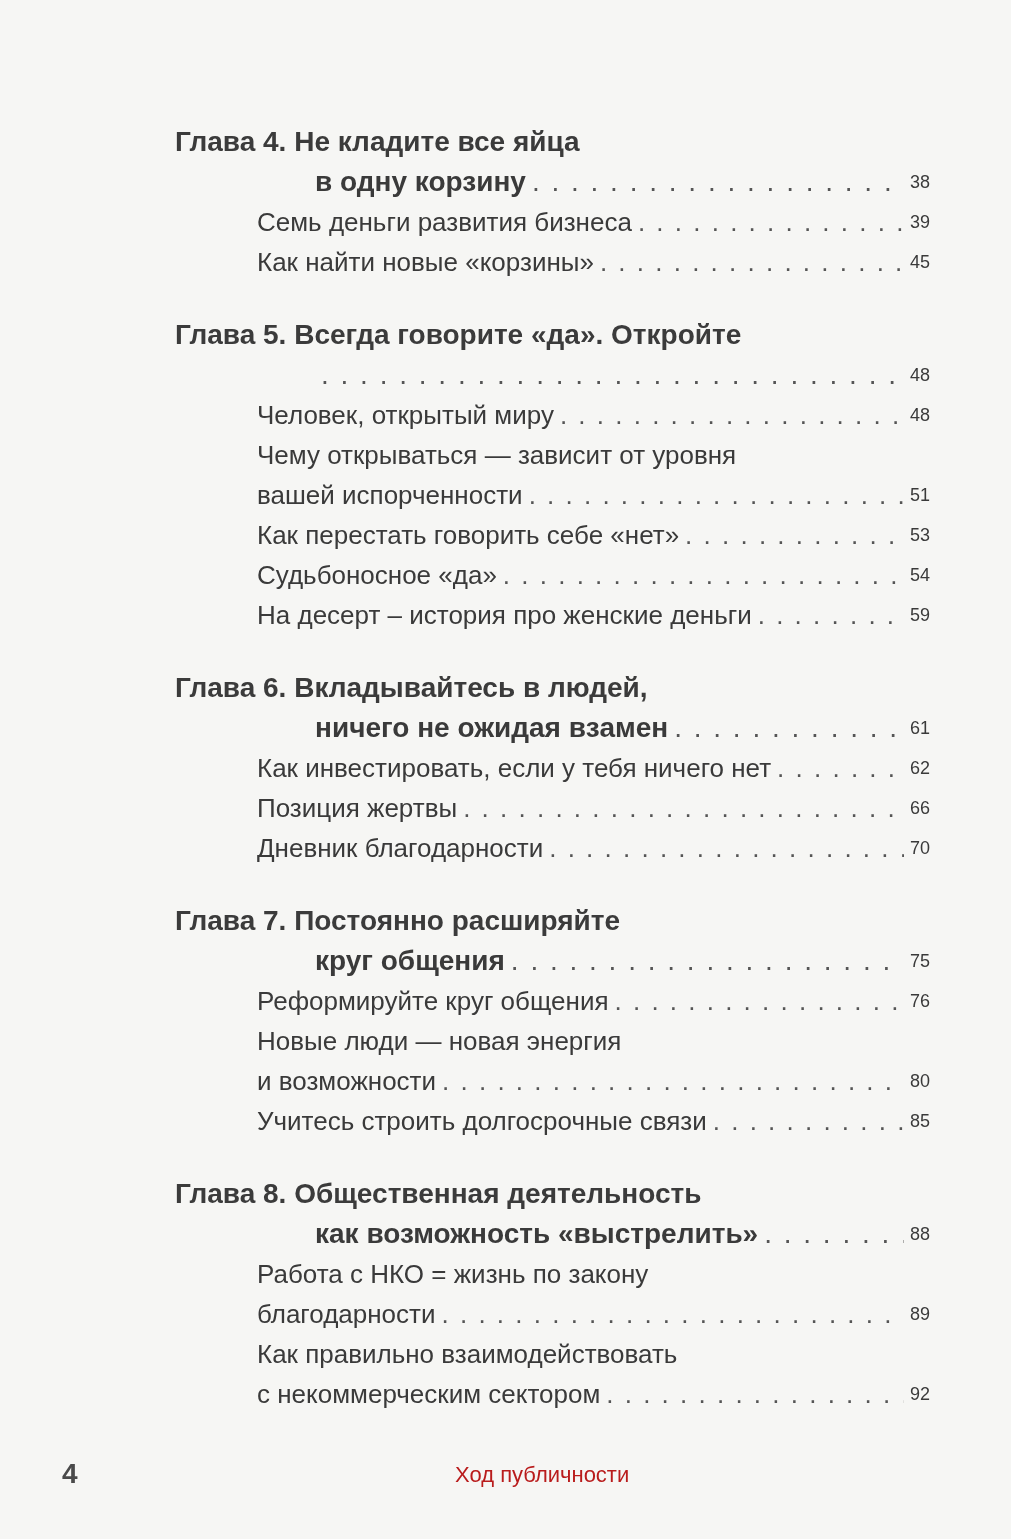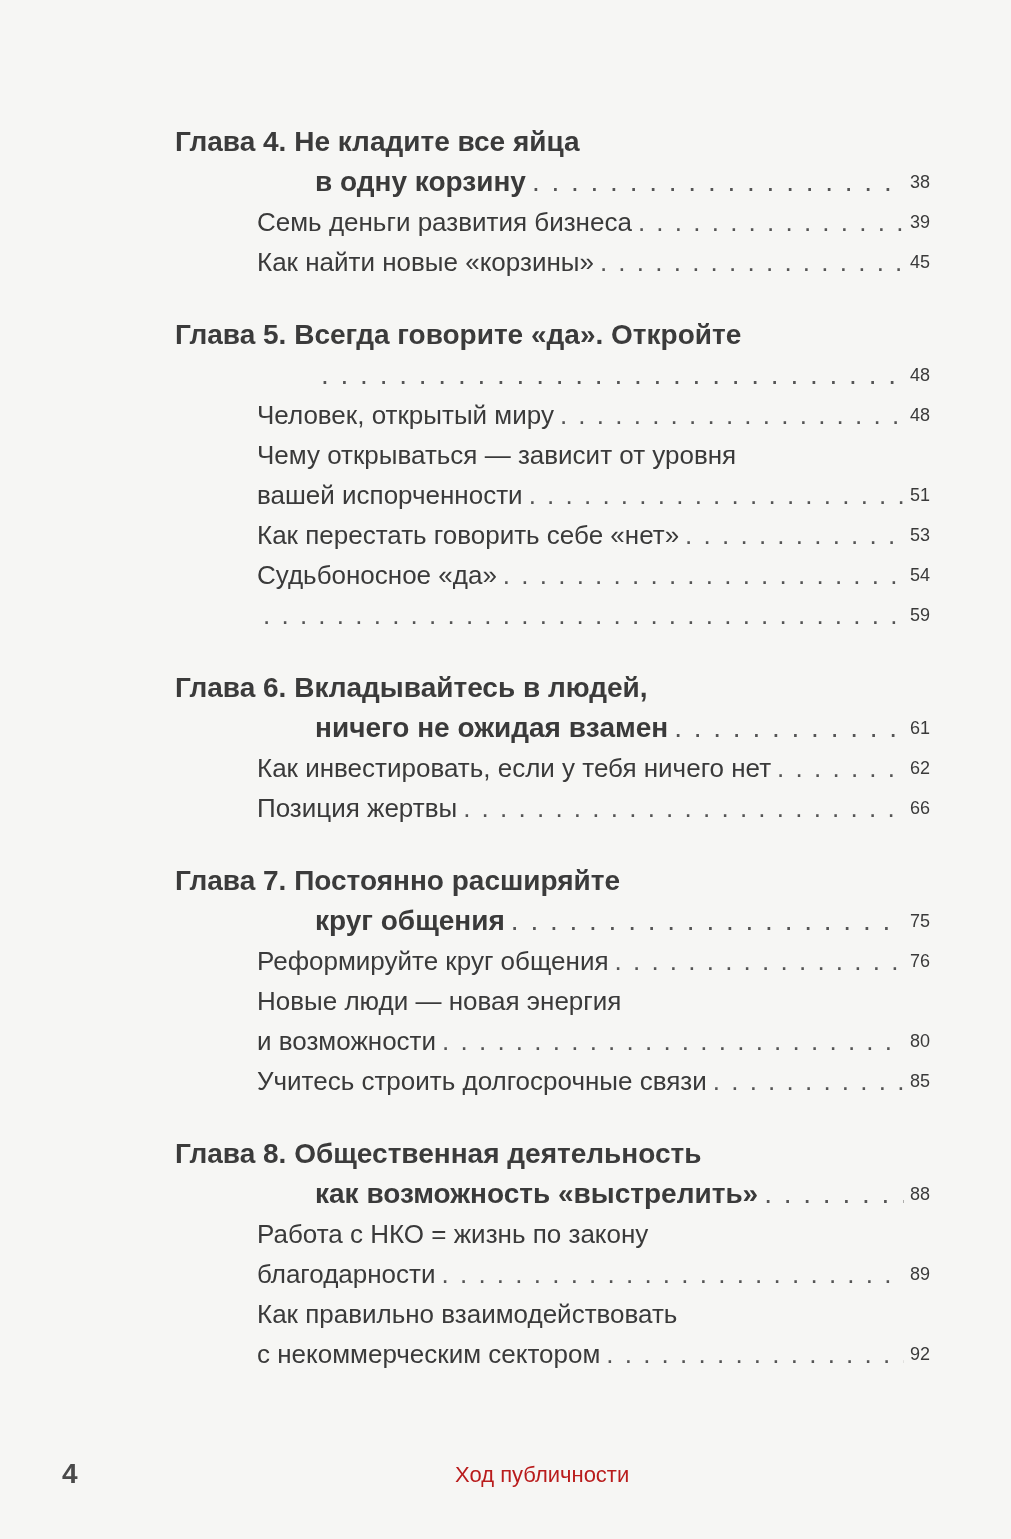--- a/index.html
+++ b/index.html
@@ -91,20 +91,21 @@
         <span class="text">Как перестать говорить себе «нет»</span>
         <span class="dots"></span>
         <span class="page-num">53</span>
       </div>
       <div class="line indent-sec">
         <span class="text">Судьбоносное «да»</span>
         <span class="dots"></span>
         <span class="page-num">54</span>
       </div>
       <div class="line indent-sec">
+        <span class="text">На десерт – история про женские деньги</span>
         <span class="dots"></span>
         <span class="page-num">59</span>
       </div>
     </div>
 
     <div class="chapter">
       <div class="ch-title-first">Глава 6. Вкладывайтесь в людей,</div>
       <div class="line bold indent-ch">
         <span class="text">ничего не ожидая взамен</span>
         <span class="dots"></span>
@@ -112,20 +113,25 @@
       </div>
       <div class="line indent-sec">
         <span class="text">Как инвестировать, если у тебя ничего нет</span>
         <span class="dots"></span>
         <span class="page-num">62</span>
       </div>
       <div class="line indent-sec">
         <span class="text">Позиция жертвы</span>
         <span class="dots"></span>
         <span class="page-num">66</span>
+      </div>
+      <div class="line indent-sec">
+        <span class="text">Дневник благодарности</span>
+        <span class="dots"></span>
+        <span class="page-num">70</span>
       </div>
     </div>
 
     <div class="chapter">
       <div class="ch-title-first">Глава 7. Постоянно расширяйте</div>
       <div class="line bold indent-ch">
         <span class="text">круг общения</span>
         <span class="dots"></span>
         <span class="page-num">75</span>
       </div>

